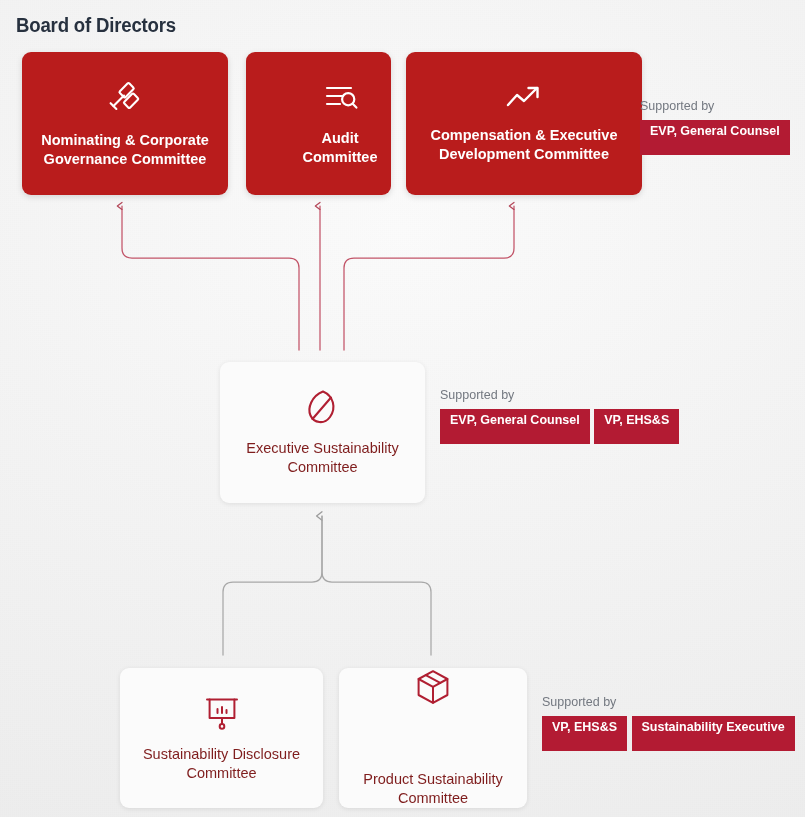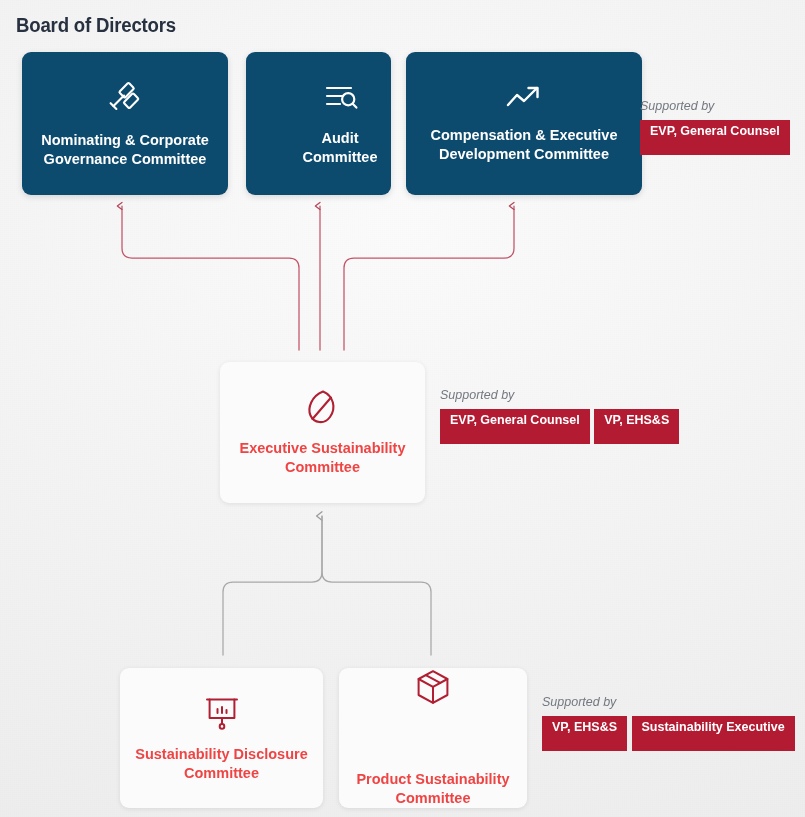--- a/index.html
+++ b/index.html
@@ -54,21 +54,21 @@
     position: absolute;
     box-sizing: border-box;
     border-radius: 9px;
     display: flex;
     flex-direction: column;
     align-items: center;
     justify-content: center;
     text-align: center;
   }
   .card.red {
-    background: #0c4a6e;
+    background: #b91c1c;
     box-shadow: 0 2px 6px rgba(0,0,0,.13);
   }
   .card.light {
     background: #fbfbfb;
     box-shadow: 0 1px 5px rgba(0,0,0,.09);
   }
   .card .card-icon {
     display: block;
     margin-bottom: 13px;
     line-height: 0;
@@ -77,34 +77,33 @@
     font-size: 14.5px;
     line-height: 19px;
     padding: 0 10px;
     white-space: pre-line;
   }
   .card.red .card-label {
     color: #ffffff;
     font-weight: bold;
   }
   .card.light .card-label {
-    color: #ef4444;
-    font-weight: bold;
+    color: #7f1d1d;
+    font-weight: normal;
   }
 
   
   .support {
     position: absolute;
   }
   .support-title {
     font-size: 12.5px;
     color: #737880;
     margin-bottom: 7px;
     white-space: nowrap;
-    font-style: italic;
   }
   .badge {
     display: inline-block;
     background: #b31b33;
     color: #ffffff;
     font-size: 12.5px;
     font-weight: bold;
     padding: 5px 10px 17px 10px;
     margin-bottom: 7px;
     white-space: nowrap;

